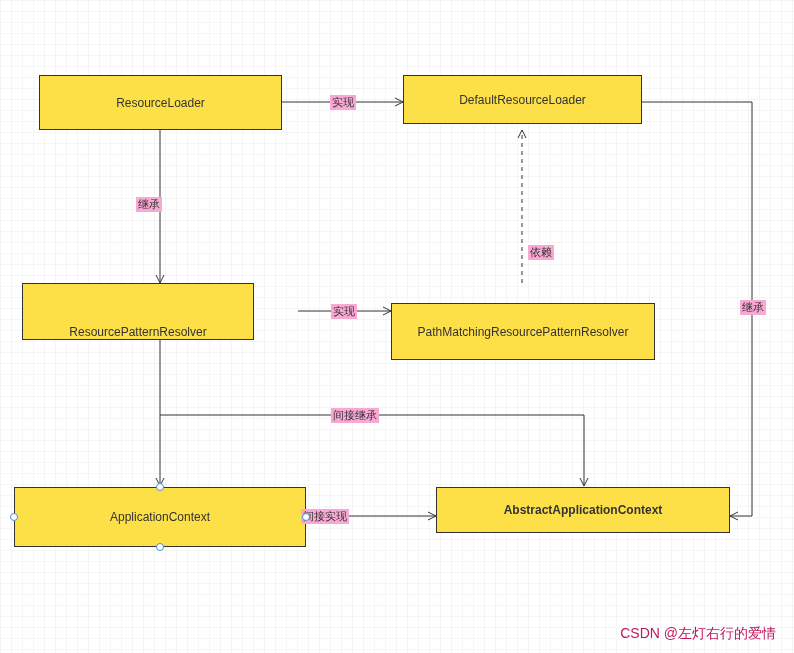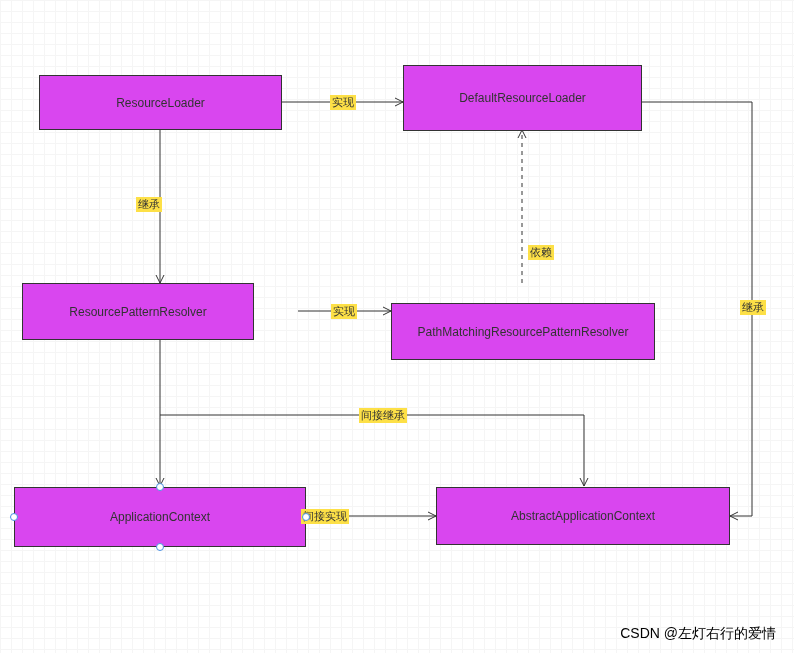--- a/index.html
+++ b/index.html
@@ -15,41 +15,41 @@
       position: absolute;
       top: 0; left: 0; right: 0; bottom: 0;
       background-image:
         linear-gradient(to right, #f5f5f5 1px, transparent 1px),
         linear-gradient(to bottom, #f5f5f5 1px, transparent 1px);
       background-size: 11px 11px;
     }
     .node {
       position: absolute;
       border: 1px solid #333;
-      background: #d946ef;
+      background: #fde047;
       display: flex;
       align-items: center;
       justify-content: center;
       font-size: 12px;
       color: #333;
       text-align: center;
     }
     .label {
       position: absolute;
-      background: #fde047;
+      background: #f9a8d4;
       font-size: 11px;
       color: #333;
       padding: 0 2px;
       white-space: nowrap;
     }
     .watermark {
       position: absolute;
       right: 18px;
       bottom: 10px;
-      color: #000000;
+      color: #be185d;
       font-size: 14px;
     }
     svg.overlay {
       position: absolute;
       top: 0; left: 0;
       width: 794px;
       height: 653px;
       pointer-events: none;
     }
     .port {
@@ -89,46 +89,46 @@
 
   <line x1="160" y1="415" x2="160" y2="486" stroke="#333" stroke-width="1" marker-end="url(#arrow)"></line>
 
   <line x1="306" y1="516" x2="436" y2="516" stroke="#333" stroke-width="1" marker-end="url(#arrow)"></line>
 </svg>
 
 <div class="node" style="left:39px; top:75px; width:243px; height:55px;">
   <span>ResourceLoader</span>
 </div>
 
-<div class="node" style="left:403px; top:65px; width:239px; height:66px;">
+<div class="node" style="left:403px; top:75px; width:239px; height:49px;">
   <span>DefaultResourceLoader</span>
 </div>
 
-<div class="node" style="left:22px; top:283px; width:232px; height:57px;">
+<div class="node" style="left:22px; top:283px; width:232px; height:57px;align-items:flex-end;">
   <span>ResourcePatternResolver</span>
 </div>
 
 <div class="node" style="left:391px; top:283px; width:264px; height:57px;margin-top:20px;">
   <span>PathMatchingResourcePatternResolver</span>
 </div>
 
 <div class="node" style="left:14px; top:487px; width:292px; height:60px;">
   <span>ApplicationContext</span>
 </div>
 
-<div class="node" style="left:436px; top:487px; width:294px; height:58px;">
+<div class="node" style="left:436px; top:487px; width:294px; height:46px;font-weight:bold;">
   <span>AbstractApplicationContext</span>
 </div>
 
 <div class="label" style="left:330px; top:95px;">实现</div>
 <div class="label" style="left:136px; top:197px;">继承</div>
 <div class="label" style="left:528px; top:197px;margin-top:48px;">依赖</div>
 <div class="label" style="left:740px; top:300px;">继承</div>
 <div class="label" style="left:331px; top:304px;">实现</div>
-<div class="label" style="left:359px; top:408px;">间接继承</div>
+<div class="label" style="left:331px; top:408px;">间接继承</div>
 <div class="label" style="left:301px; top:509px;">间接实现</div>
 
 <div class="port" style="left:14px; top:517px;"></div>
 <div class="port" style="left:306px; top:517px;"></div>
 <div class="port" style="left:160px; top:487px;"></div>
 <div class="port" style="left:160px; top:547px;"></div>
 
 <div class="watermark">CSDN @左灯右行的爱情</div>
 
 </body></html>

